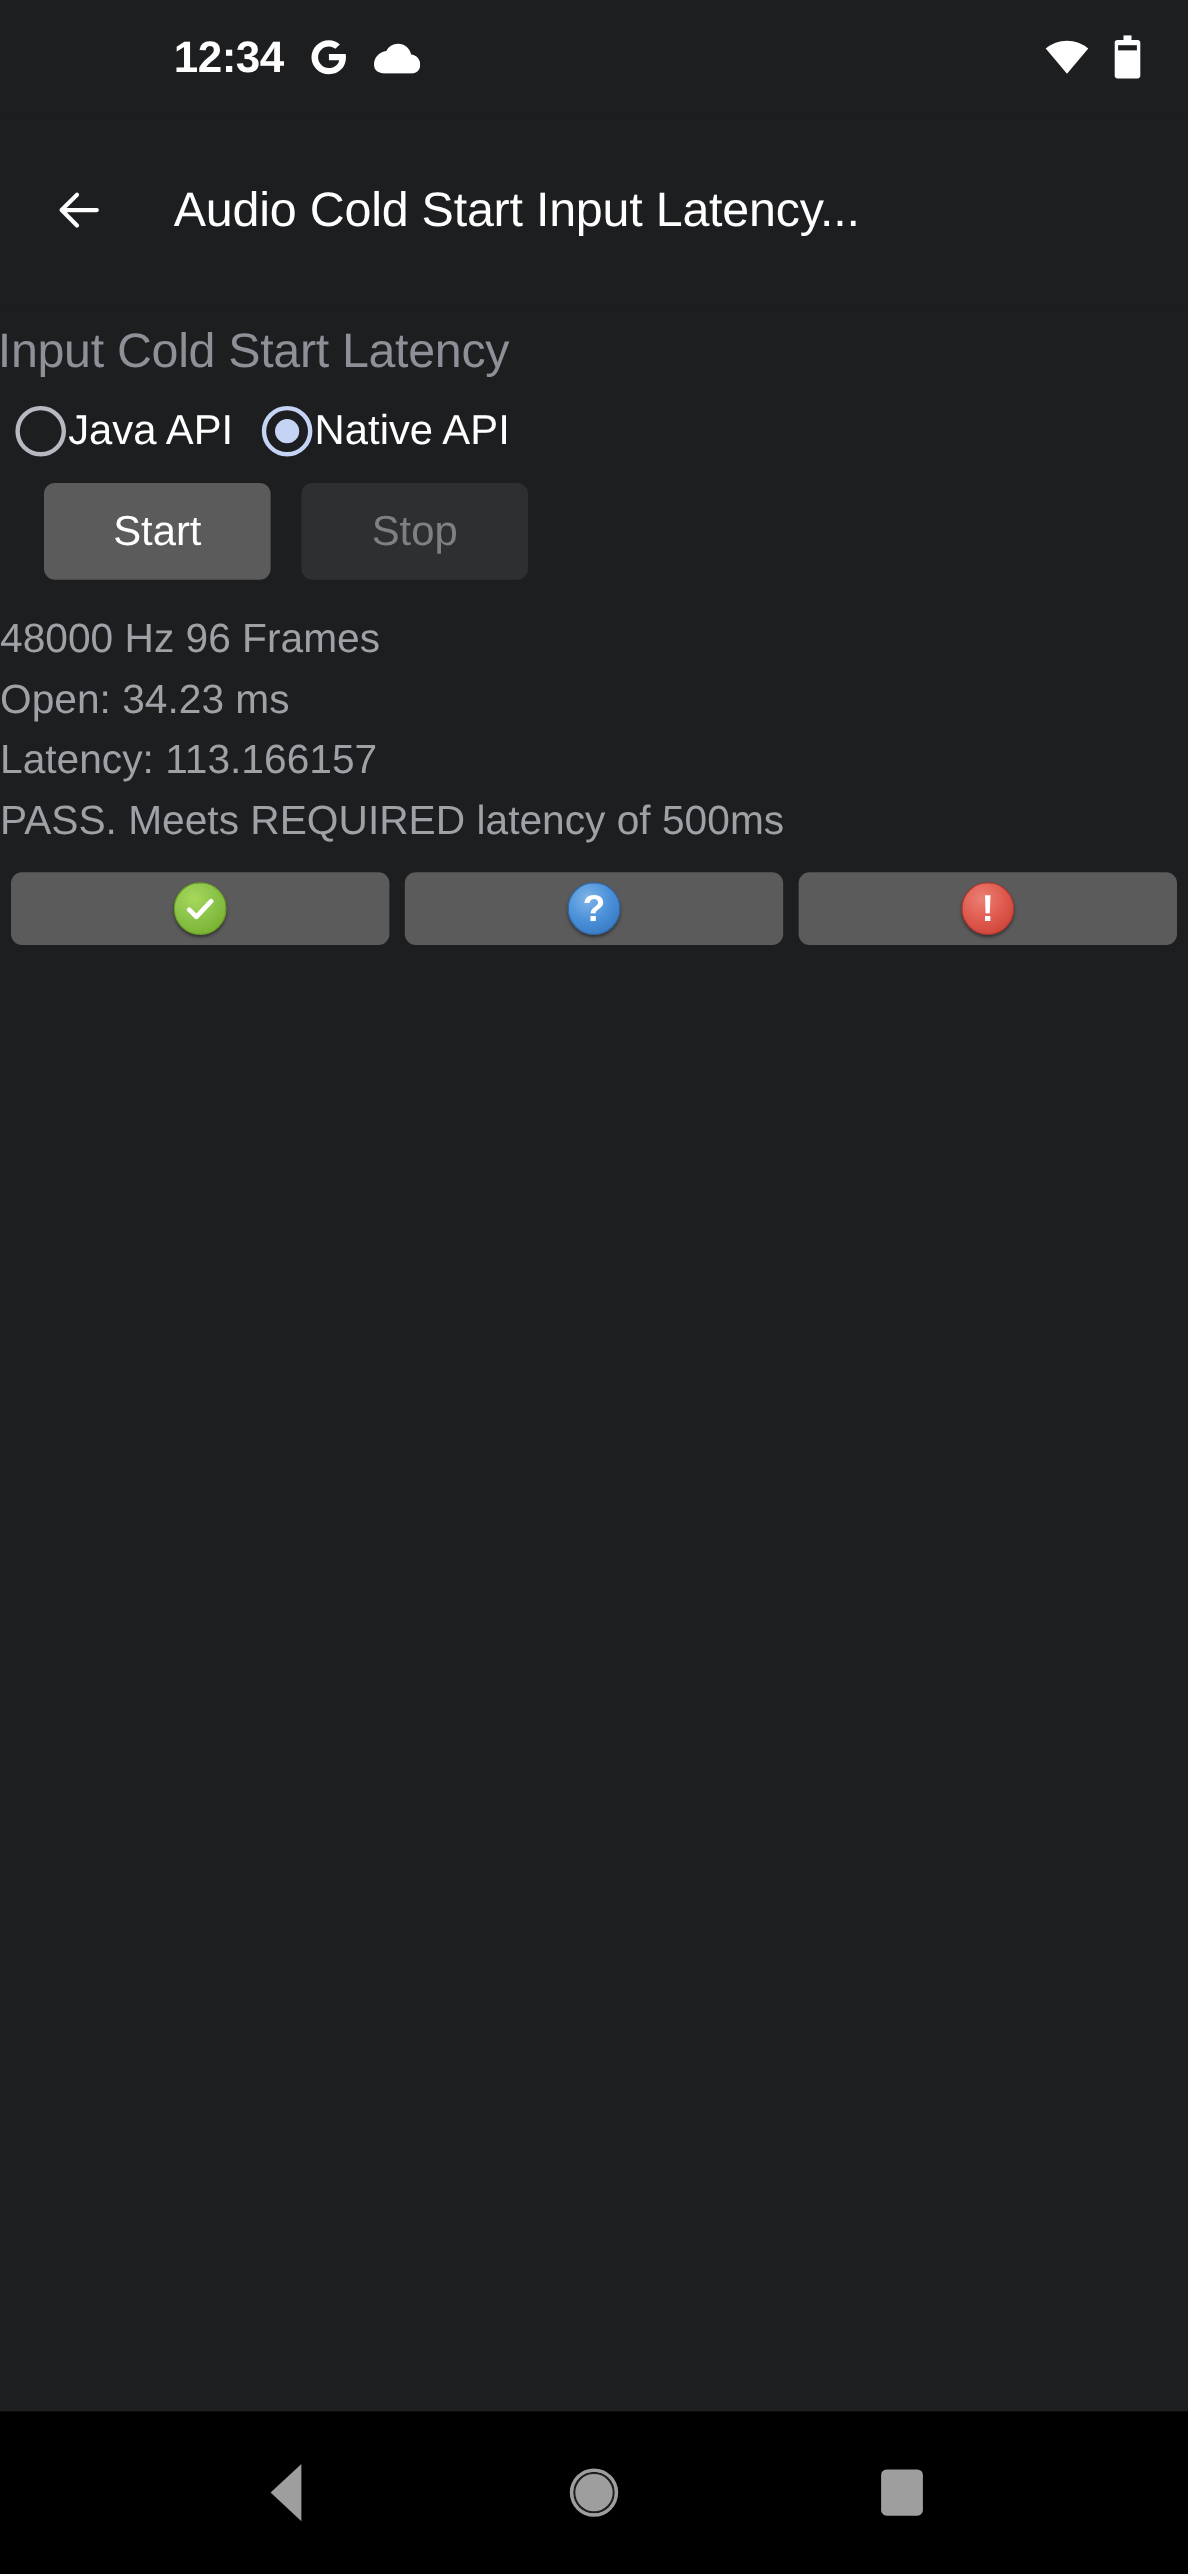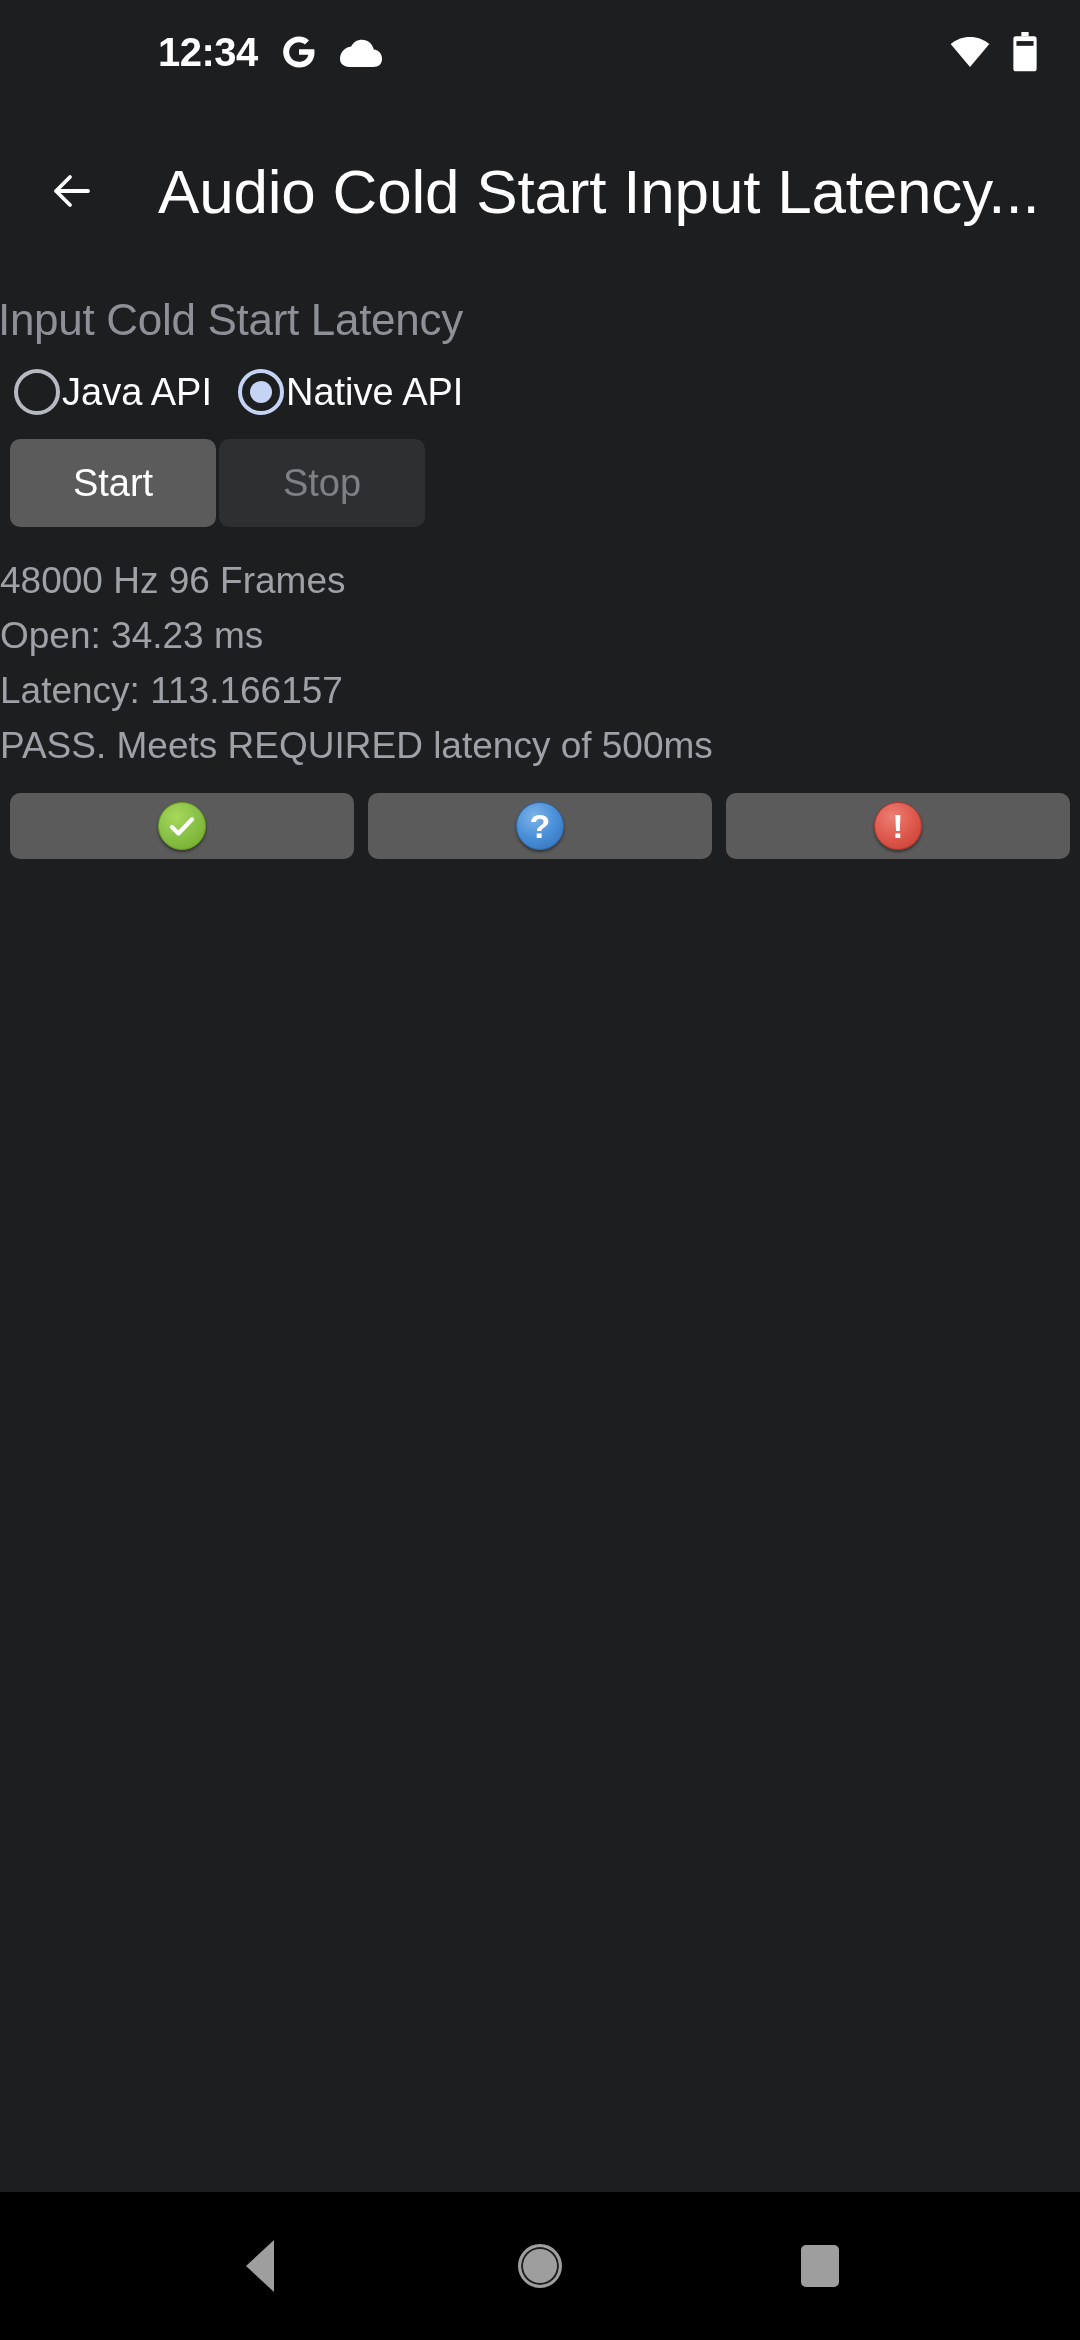--- a/index.html
+++ b/index.html
@@ -61,21 +61,21 @@
   .back-arrow {
     width:56px; height:56px;
     flex:0 0 56px;
     display:flex; align-items:center; justify-content:center;
     cursor:pointer;
   }
   .back-arrow svg { width:48px; height:48px; display:block; }
   .toolbar-title {
     margin-left:58px;
     color:#ffffff;
-    font-size:62px;
+    font-size:44px;
     font-weight:500;
     letter-spacing:-0.2px;
     white-space:nowrap;
     overflow:hidden;
   }
 
   
   .content {
     flex:1 1 auto;
     background:#1d1e20;
@@ -133,31 +133,32 @@
   }
   .ctl-btn {
     height:88px;
     min-width:206px;
     border-radius:10px;
     display:flex; align-items:center; justify-content:center;
     font-size:38px;
     border:none;
     cursor:pointer;
     font-family:"Liberation Sans", sans-serif;
+    margin-left:30px;
   }
   .ctl-btn.enabled {
     background:#5b5b5b;
     color:#ffffff;
   }
   .ctl-btn.disabled {
     background:#2e2f31;
     color:#7e8084;
     cursor:default;
   }
-  .ctl-btn + .ctl-btn { margin-left:3px; }
+  .ctl-btn + .ctl-btn { margin-left:28px; }
 
   
   .results {
     margin-top:26px;
     padding-left:0;
   }
   .results div {
     color:#9ea1a6;
     font-size:37px;
     line-height:1.0;

